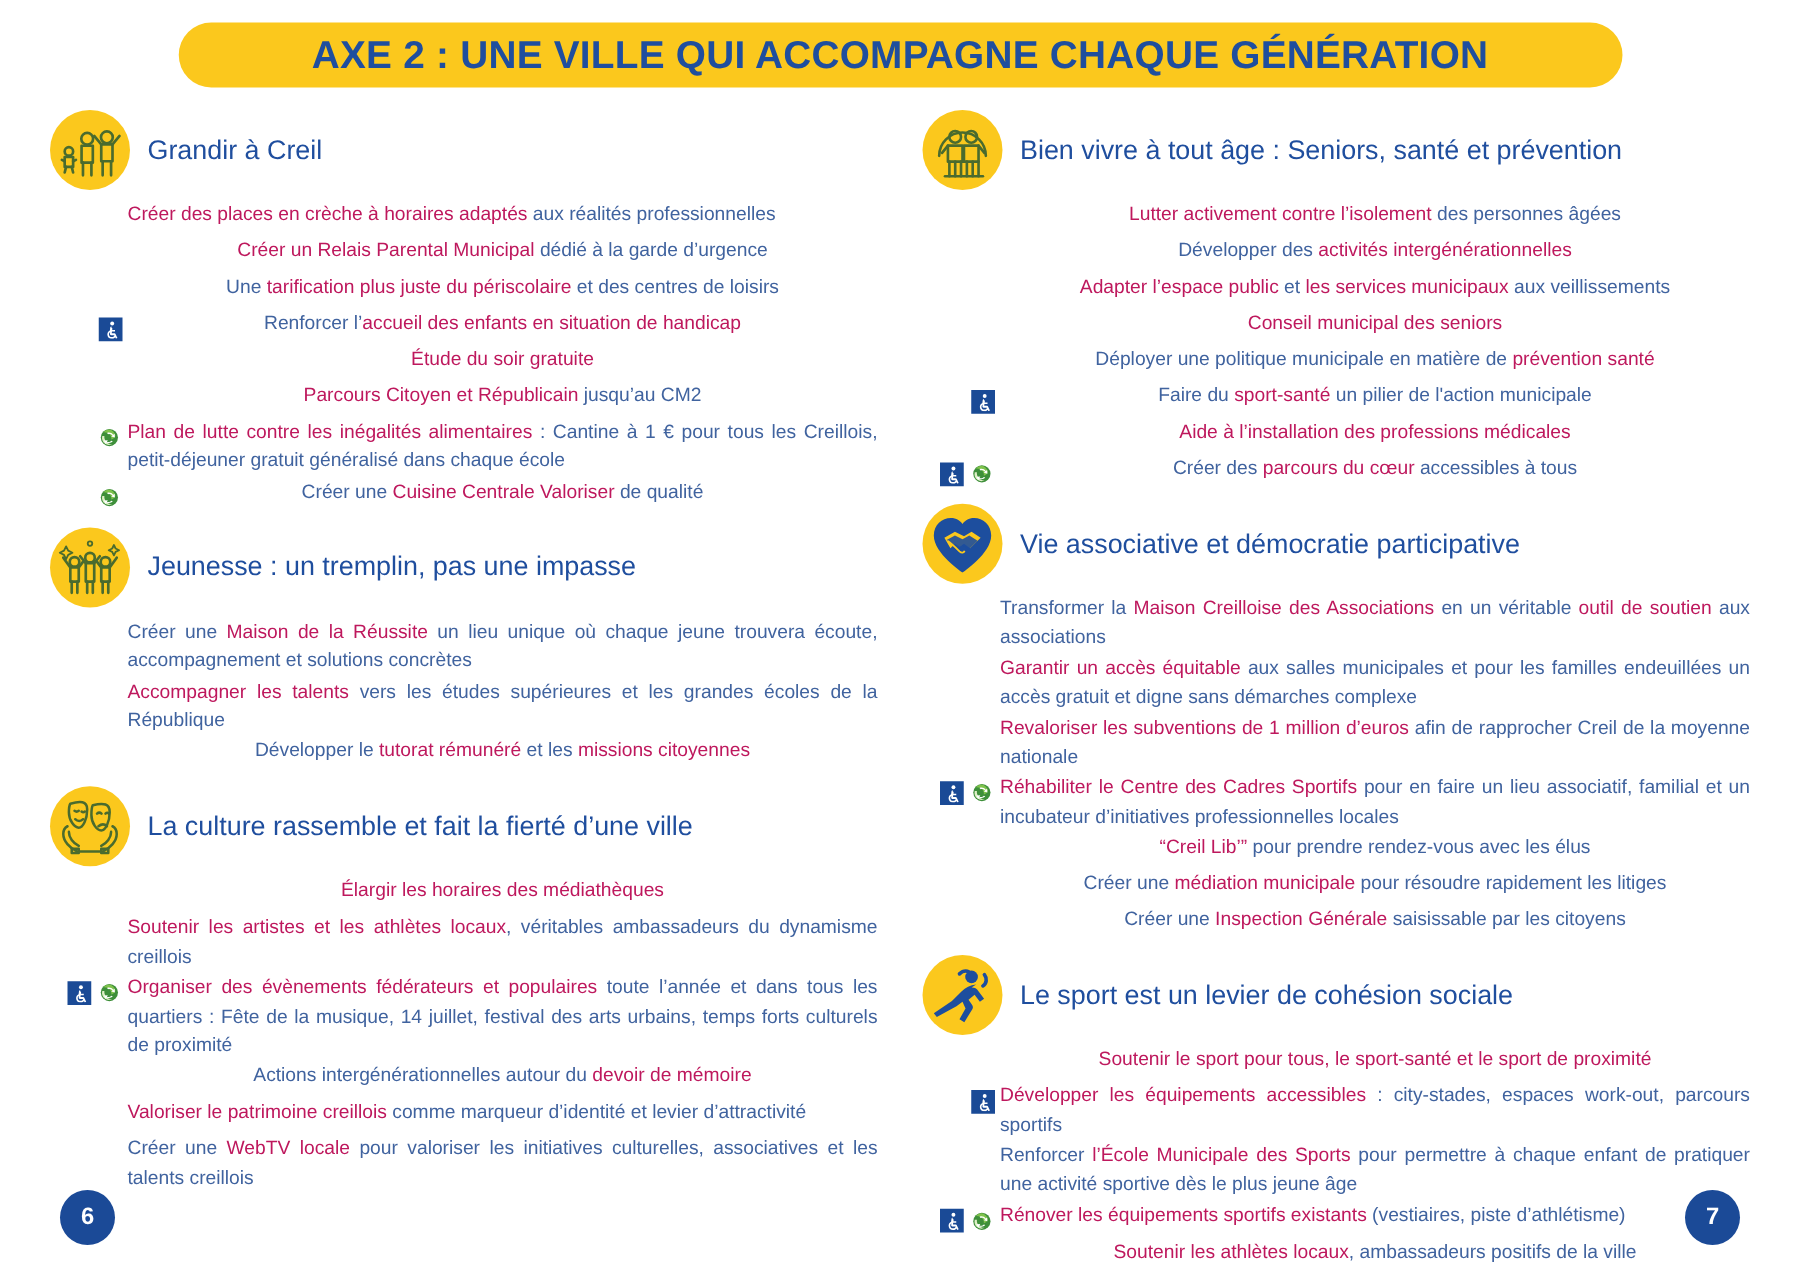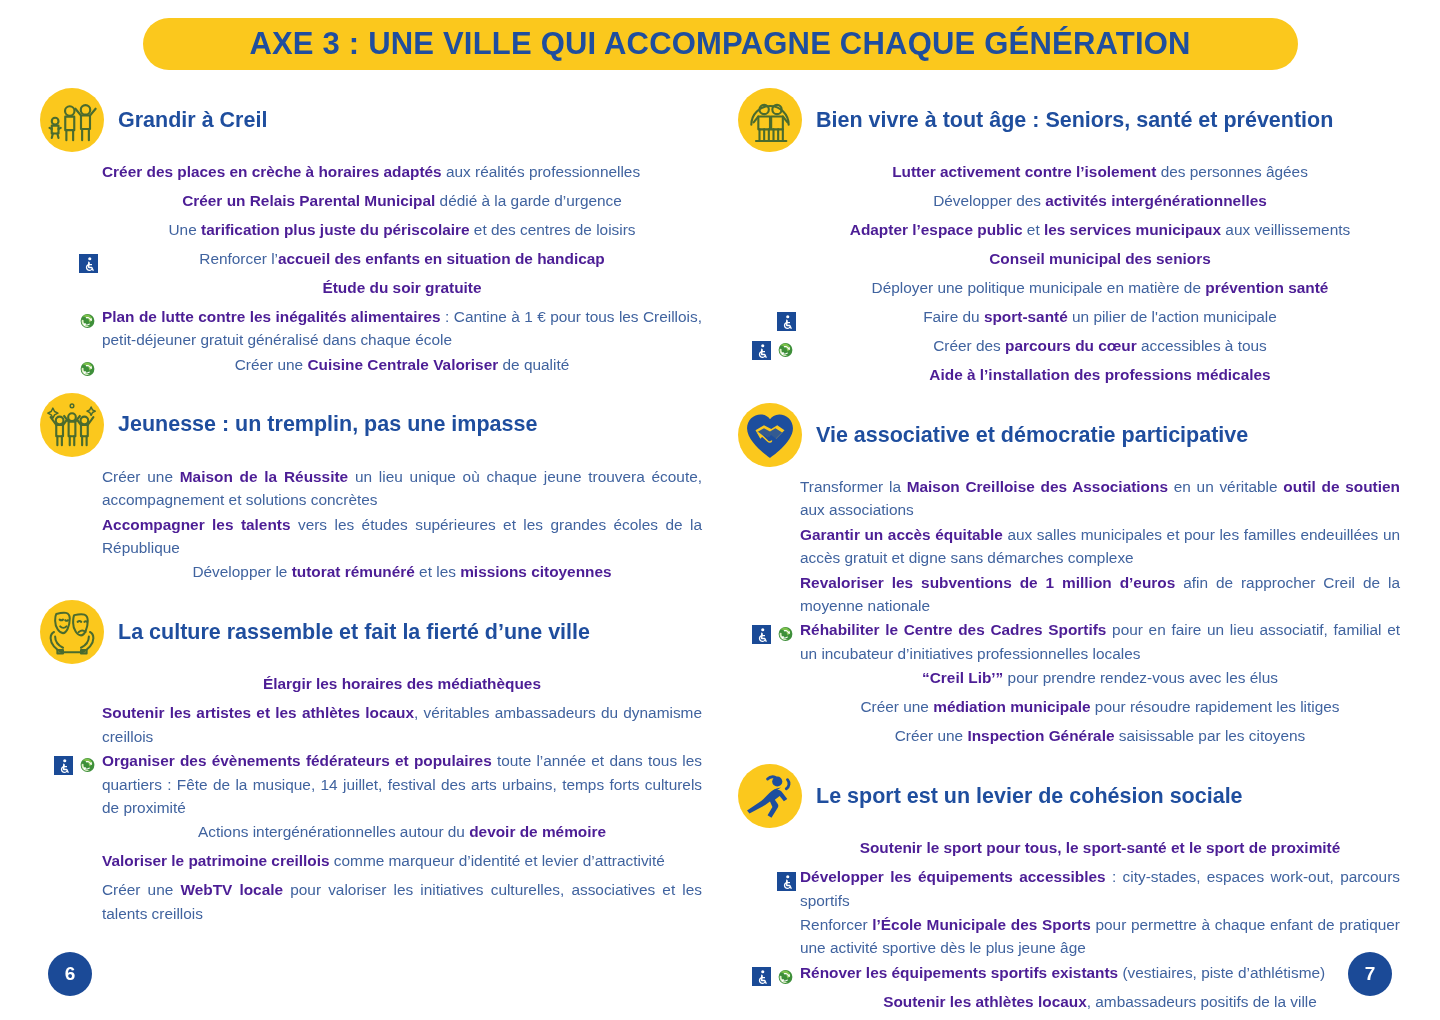--- a/index.html
+++ b/index.html
@@ -60,21 +60,21 @@
     border-radius: 50%;
     background: #fbc81d;
     flex: 0 0 64px;
     display: flex;
     align-items: center;
     justify-content: center;
   }
   .badge svg { display: block; }
   .section-title {
     font-size: 21.5px;
-    font-weight: bold;
+    font-weight: normal;
     color: #1f4e9e;
     line-height: 1.15;
   }
 
   
   .items { padding-left: 6px; }
   .item {
     display: flex;
     align-items: flex-start;
     margin-bottom: 1px;
@@ -92,21 +92,21 @@
   }
   .item-text {
     flex: 1 1 auto;
     font-size: 15.4px;
     line-height: 1.52;
     color: #40639f;
     text-align: justify;
     text-justify: inter-word;
   }
   .item-text.nojust { text-align: center; }
-  .item-text b { color: #4c1d95; font-weight: bold; }
+  .item-text b { color: #be185d; font-weight: normal; }
 
   
   .icon-access {
     width: 19px; height: 19px;
     background: #1a4a96;
     display: inline-flex;
     align-items: center;
     justify-content: center;
     flex: 0 0 19px;
   }
@@ -132,21 +132,21 @@
     justify-content: center;
   }
   .page-num.left  { left: 48px;  bottom: 24px; }
   .page-num.right { right: 48px; bottom: 24px; }
 </style>
 </head>
 <body>
 
 <div class="banner-wrap">
   <div class="banner">
-    <div class="banner-title">AXE 3 : UNE VILLE QUI ACCOMPAGNE CHAQUE GÉNÉRATION</div>
+    <div class="banner-title">AXE 2 : UNE VILLE QUI ACCOMPAGNE CHAQUE GÉNÉRATION</div>
   </div>
 </div>
 
 <div class="columns">
   <div class="col" id="col-left">
       <div class="section">
         <div class="section-head">
           <div class="badge">
             <svg width="54" height="54" viewBox="0 0 48 48" aria-hidden="true">
     <g fill="none" stroke="#4a6b2e" stroke-width="1.9" stroke-linecap="round" stroke-linejoin="round">
@@ -186,20 +186,24 @@
       </svg>
               </span>
             </div>
             <div class="item-text nojust">Renforcer l’<b>accueil des enfants en situation de handicap</b></div>
           </div>
           <div class="item">
             <div class="tags"></div>
             <div class="item-text nojust"><b>Étude du soir gratuite</b></div>
           </div>
           <div class="item">
+            <div class="tags"></div>
+            <div class="item-text nojust"><b>Parcours Citoyen et Républicain</b> jusqu’au CM2</div>
+          </div>
+          <div class="item">
             <div class="tags">
               <span class="icon-eco">
       <svg width="19" height="18" viewBox="0 0 24 24" aria-hidden="true">
         <circle cx="12" cy="12" r="9.2" fill="#3e8f3a"></circle>
         <path d="M12 3.4a8.6 8.6 0 0 0-6.6 3.1c2.4-.4 5.2.4 7 2.2 1.5 1.5 2 3.6 1.6 5.4 1.9-.6 3.6-2.1 4.4-4.1A8.6 8.6 0 0 0 12 3.4z" fill="#7ec24b"></path>
         <path d="M4.4 10.3c-.8 3 .3 6.3 2.9 8.2 2.3 1.7 5.3 1.8 7.7.5-2.4.2-5-.8-6.7-2.8-1.3-1.6-1.9-3.8-1.6-5.7z" fill="#dff0c6"></path>
         <path d="M9.5 7.2c2.3-1 5.1-.2 6.6 1.8l1.5-1 .3 4.1-3.9-1.3 1.4-.9c-1.1-1.4-3.1-2-4.8-1.4z" fill="#ffffff"></path>
         <path d="M15.6 16.1c-1.6 1.9-4.4 2.4-6.6 1.2l-.9 1.6-1.9-3.7 4.1-.3-.9 1.5c1.6.7 3.6.3 4.7-1z" fill="#ffffff"></path>
       </svg>
               </span>
@@ -361,42 +365,42 @@
               <span class="icon-access">
       <svg width="15" height="15" viewBox="0 0 24 24" aria-hidden="true">
         <circle cx="14" cy="4.4" r="2.5" fill="#ffffff"></circle>
         <path d="M13.2 8.2c-.9 0-1.6.6-1.7 1.5l-.5 3.6c-1.9.9-3.2 2.9-3.2 5.1 0 3.2 2.6 5.6 5.7 5.6 2.6 0 4.8-1.7 5.5-4l-2-.6c-.5 1.5-1.9 2.5-3.5 2.5-2 0-3.6-1.6-3.6-3.5 0-1.2.6-2.3 1.5-2.9l-.3 2.2c-.1.9.6 1.7 1.5 1.7h4.1l2.1 4.6 1.9-.9-2.4-5.2c-.2-.5-.7-.8-1.3-.8h-3.6l.3-2.3h3.9v-2h-3.6l.2-1.6c.1-.9-.6-1.7-1.5-1.7z" fill="#ffffff"></path>
       </svg>
               </span>
             </div>
             <div class="item-text nojust">Faire du <b>sport-santé</b> un pilier de l'action municipale</div>
           </div>
           <div class="item">
+            <div class="tags"></div>
+            <div class="item-text nojust"><b>Aide à l’installation des professions médicales</b></div>
+          </div>
+          <div class="item">
             <div class="tags">
               <span class="icon-access">
       <svg width="15" height="15" viewBox="0 0 24 24" aria-hidden="true">
         <circle cx="14" cy="4.4" r="2.5" fill="#ffffff"></circle>
         <path d="M13.2 8.2c-.9 0-1.6.6-1.7 1.5l-.5 3.6c-1.9.9-3.2 2.9-3.2 5.1 0 3.2 2.6 5.6 5.7 5.6 2.6 0 4.8-1.7 5.5-4l-2-.6c-.5 1.5-1.9 2.5-3.5 2.5-2 0-3.6-1.6-3.6-3.5 0-1.2.6-2.3 1.5-2.9l-.3 2.2c-.1.9.6 1.7 1.5 1.7h4.1l2.1 4.6 1.9-.9-2.4-5.2c-.2-.5-.7-.8-1.3-.8h-3.6l.3-2.3h3.9v-2h-3.6l.2-1.6c.1-.9-.6-1.7-1.5-1.7z" fill="#ffffff"></path>
       </svg>
               </span>
               <span class="icon-eco">
       <svg width="19" height="18" viewBox="0 0 24 24" aria-hidden="true">
         <circle cx="12" cy="12" r="9.2" fill="#3e8f3a"></circle>
         <path d="M12 3.4a8.6 8.6 0 0 0-6.6 3.1c2.4-.4 5.2.4 7 2.2 1.5 1.5 2 3.6 1.6 5.4 1.9-.6 3.6-2.1 4.4-4.1A8.6 8.6 0 0 0 12 3.4z" fill="#7ec24b"></path>
         <path d="M4.4 10.3c-.8 3 .3 6.3 2.9 8.2 2.3 1.7 5.3 1.8 7.7.5-2.4.2-5-.8-6.7-2.8-1.3-1.6-1.9-3.8-1.6-5.7z" fill="#dff0c6"></path>
         <path d="M9.5 7.2c2.3-1 5.1-.2 6.6 1.8l1.5-1 .3 4.1-3.9-1.3 1.4-.9c-1.1-1.4-3.1-2-4.8-1.4z" fill="#ffffff"></path>
         <path d="M15.6 16.1c-1.6 1.9-4.4 2.4-6.6 1.2l-.9 1.6-1.9-3.7 4.1-.3-.9 1.5c1.6.7 3.6.3 4.7-1z" fill="#ffffff"></path>
       </svg>
               </span>
             </div>
             <div class="item-text nojust">Créer des <b>parcours du cœur</b> accessibles à tous</div>
-          </div>
-          <div class="item">
-            <div class="tags"></div>
-            <div class="item-text nojust"><b>Aide à l’installation des professions médicales</b></div>
           </div>
         </div>
       </div>
       <div class="section">
         <div class="section-head">
           <div class="badge">
             <svg width="58" height="58" viewBox="0 0 48 48" aria-hidden="true">
       <path d="M24 43S5 30.5 5 18.5C5 11.6 10.4 7 16.3 7c3.6 0 6.3 1.8 7.7 4 1.4-2.2 4.1-4 7.7-4C37.6 7 43 11.6 43 18.5 43 30.5 24 43 24 43z" fill="#1d4e9e"></path>
       <path d="M12 20l7-4 6 3 5-3 6 4-7 7-4-3-3 2-3-2-3 3z" fill="#fbc81d"></path>
       <path d="M13.5 21.5l5.5-3 5 2.5 4.5-2.5 5.5 3.5-6 6-4-3-3 2.5-3-2.5z" fill="#1d4e9e" opacity="0.9"></path>

